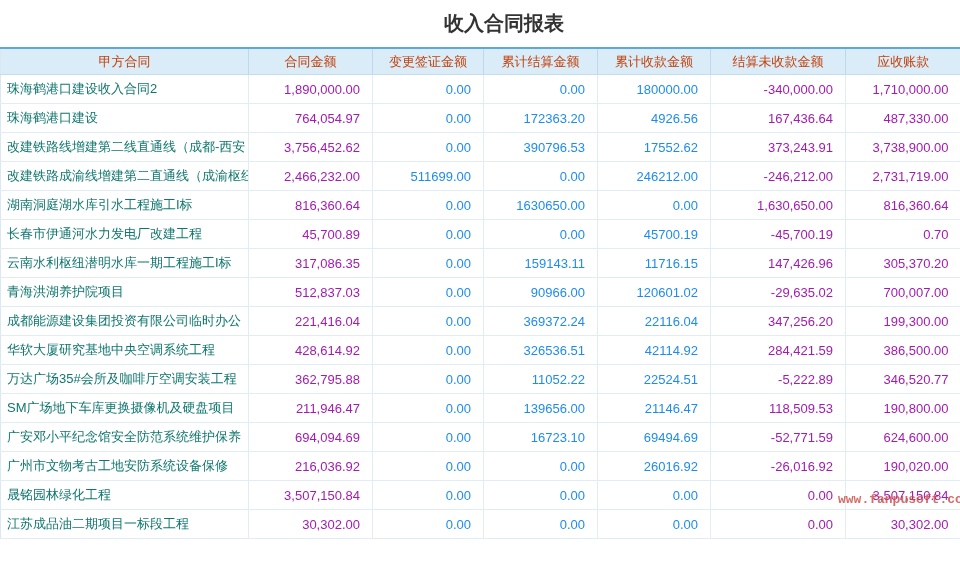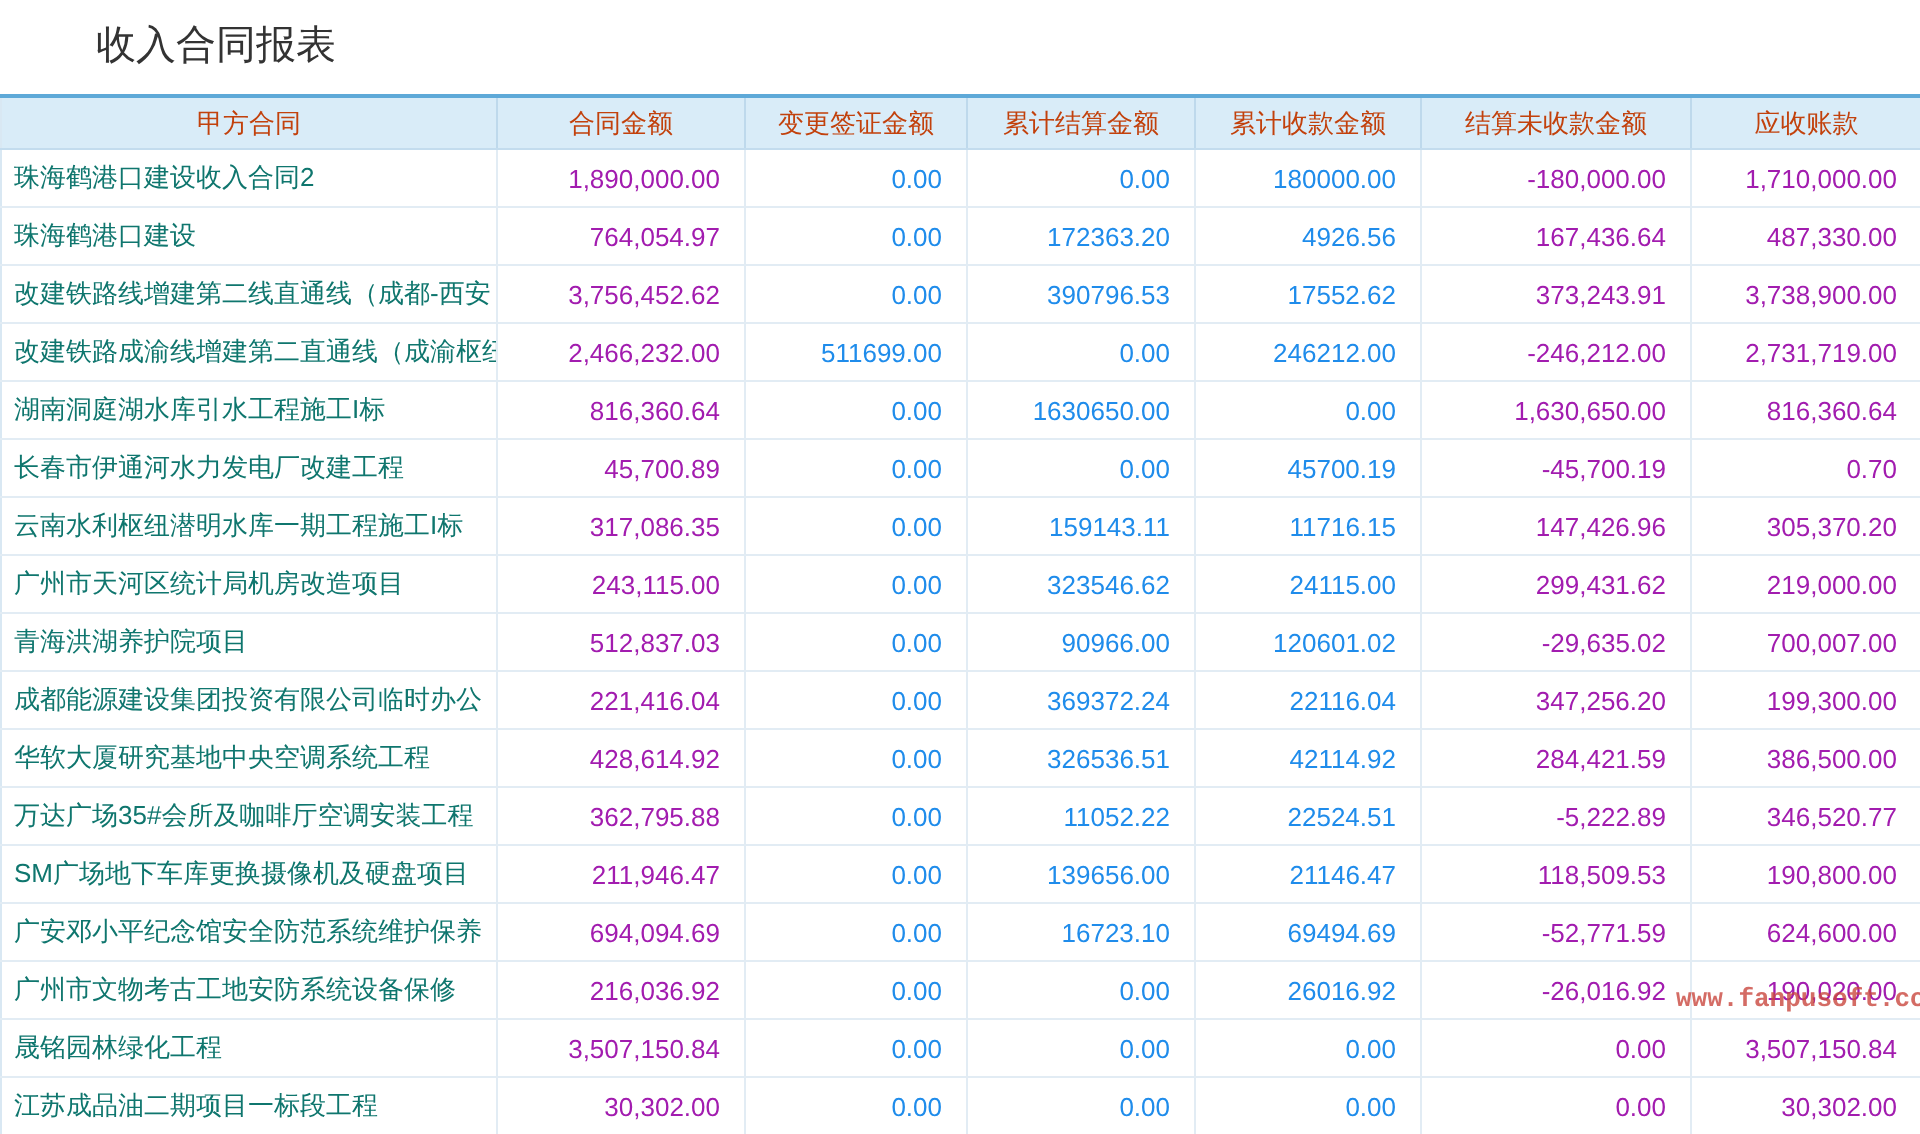--- a/index.html
+++ b/index.html
@@ -2,22 +2,22 @@
 <html><head>
 <meta charset="utf-8">
 <style>
   html, body { margin:0; padding:0; }
   body {
     width:960px; height:567px; overflow:hidden; position:relative;
     background:#ffffff;
     font-family:"Liberation Sans", sans-serif;
   }
   .title-bar {
-    height:47px; line-height:46px; 
-    font-size:20px; font-weight:normal; color:#333333;padding-left:48px;
+    height:47px; line-height:46px; text-align:center;
+    font-size:20px; font-weight:bold; color:#333333;padding-left:48px;
   }
   table.report {
     width:960px; border-collapse:collapse; table-layout:fixed;
     border-left:1px solid #d9e8f3;
   }
   thead th {
     background:#d9ecf8;
     color:#c2410c;
     font-size:13px; font-weight:normal;
     height:25px;
@@ -88,21 +88,21 @@
         <th>应收账款</th>
       </tr>
   </thead>
   <tbody>
       <tr>
         <td class="name">珠海鹤港口建设收入合同2</td>
         <td class="num black">1,890,000.00</td>
         <td class="num blue">0.00</td>
         <td class="num blue">0.00</td>
         <td class="num blue">180000.00</td>
-        <td class="num black">-180,000.00</td>
+        <td class="num black">-340,000.00</td>
         <td class="num black">1,710,000.00</td>
       </tr>
       <tr>
         <td class="name">珠海鹤港口建设</td>
         <td class="num black">764,054.97</td>
         <td class="num blue">0.00</td>
         <td class="num blue">172363.20</td>
         <td class="num blue">4926.56</td>
         <td class="num black">167,436.64</td>
         <td class="num black">487,330.00</td>
@@ -146,29 +146,20 @@
       <tr>
         <td class="name">云南水利枢纽潜明水库一期工程施工I标</td>
         <td class="num black">317,086.35</td>
         <td class="num blue">0.00</td>
         <td class="num blue">159143.11</td>
         <td class="num blue">11716.15</td>
         <td class="num black">147,426.96</td>
         <td class="num black">305,370.20</td>
       </tr>
       <tr>
-        <td class="name">广州市天河区统计局机房改造项目</td>
-        <td class="num black">243,115.00</td>
-        <td class="num blue">0.00</td>
-        <td class="num blue">323546.62</td>
-        <td class="num blue">24115.00</td>
-        <td class="num black">299,431.62</td>
-        <td class="num black">219,000.00</td>
-      </tr>
-      <tr>
         <td class="name">青海洪湖养护院项目</td>
         <td class="num black">512,837.03</td>
         <td class="num blue">0.00</td>
         <td class="num blue">90966.00</td>
         <td class="num blue">120601.02</td>
         <td class="num black">-29,635.02</td>
         <td class="num black">700,007.00</td>
       </tr>
       <tr>
         <td class="name">成都能源建设集团投资有限公司临时办公</td>

